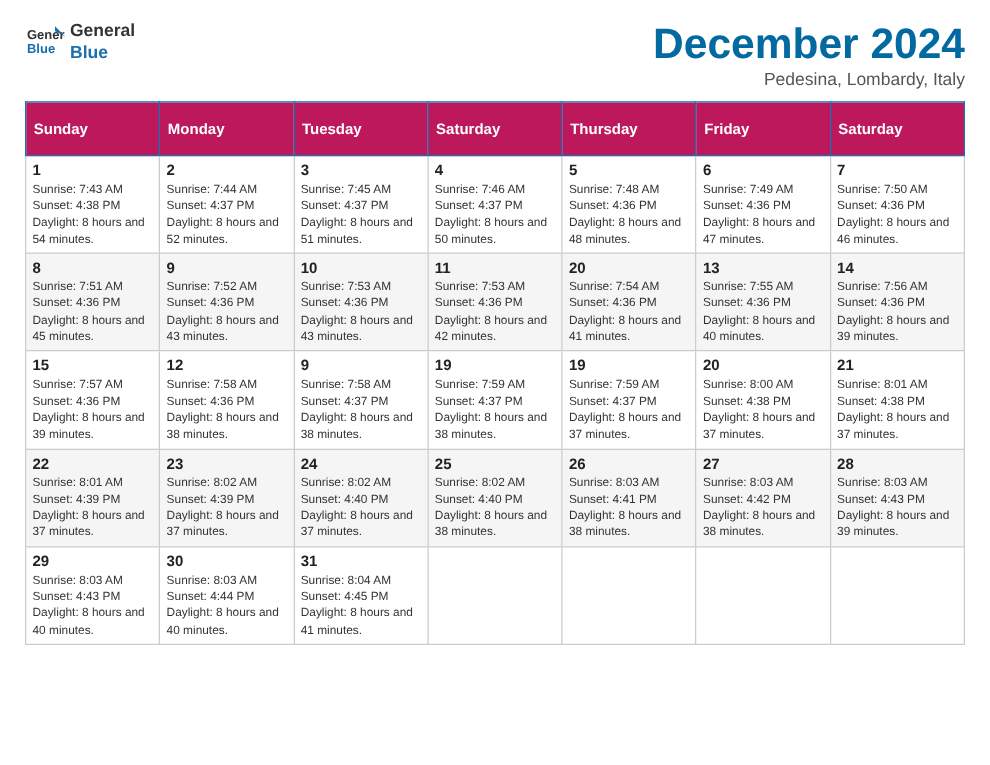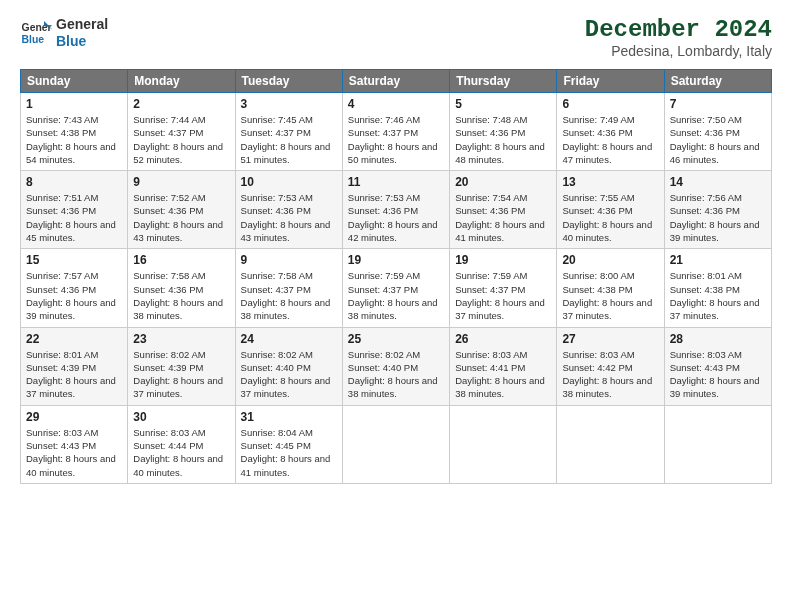--- a/index.html
+++ b/index.html
@@ -28,39 +28,38 @@
       gap: 4px;
     }
     .logo-icon {
       width: 32px;
       height: 32px;
     }
     .title-block {
       text-align: right;
     }
     .month-title {
-      font-size: 24px;
+      font-size: 34px;
       font-weight: bold;
-      color: #14532d;
-      font-family: Liberation Mono, monospace;
+      color: #0369a1;
     }
     .subtitle {
       font-size: 14px;
       color: #555;
     }
     .calendar {
       width: 100%;
       border-collapse: collapse;
       font-size: 10.5px;
     }
     .calendar th {
-      background: #737373;
+      background: #be185d;
       color: #fff;
       text-align: left;
-      padding: 4px 6px;
+      padding: 14px 6px;
       font-size: 12px;
       font-weight: bold;
       border: 1px solid #1a6faf;
     }
     .calendar td {
       border: 1px solid #ccc;
       vertical-align: top;
       padding: 4px 5px;
       width: calc(100% / 7);
       height: 78px;
@@ -242,21 +241,21 @@
         <tr>
           <td>
         <span class="day-num">15</span>
         <div class="day-info">
           Sunrise: 7:57 AM<br>
           Sunset: 4:36 PM<br>
           Daylight: 8 hours and 39 minutes.
         </div>
       </td>
           <td>
-        <span class="day-num">16</span>
+        <span class="day-num">12</span>
         <div class="day-info">
           Sunrise: 7:58 AM<br>
           Sunset: 4:36 PM<br>
           Daylight: 8 hours and 38 minutes.
         </div>
       </td>
           <td>
         <span class="day-num">9</span>
         <div class="day-info">
           Sunrise: 7:58 AM<br>

